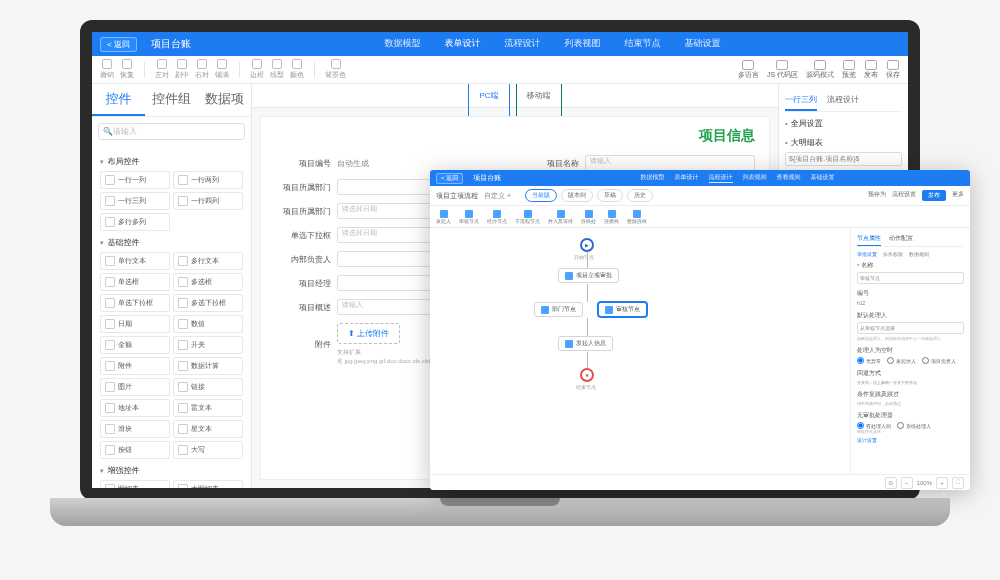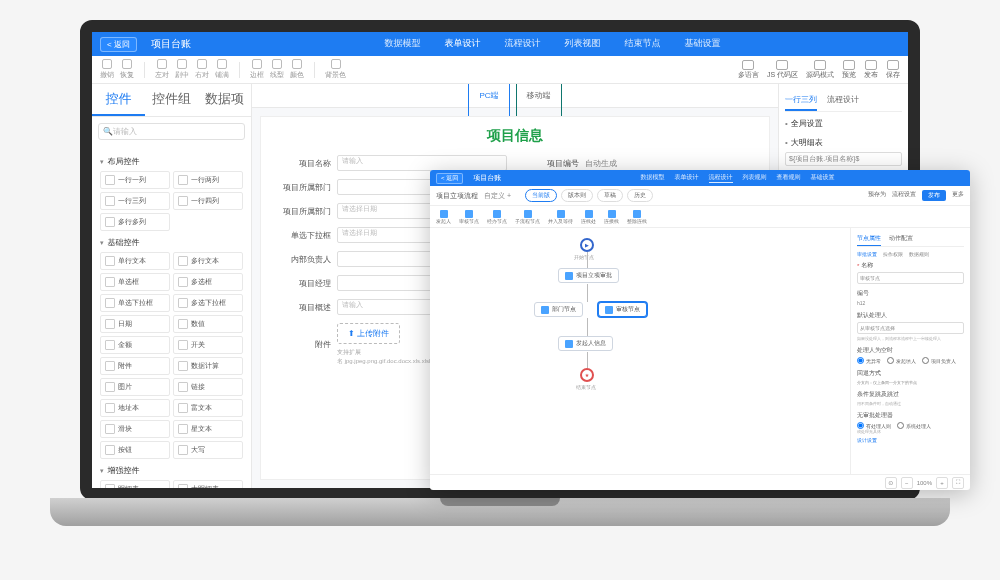--- a/index.html
+++ b/index.html
@@ -37,21 +37,21 @@
 .lp-group-title::before{content:"▾";font-size:7px;color:#888}
 .lp-grid{display:grid;grid-template-columns:1fr 1fr;gap:3px}
 .lp-item{border:1px solid #e8e8e8;border-radius:2px;padding:3px 4px;font-size:7px;color:#555;display:flex;align-items:center;gap:3px;cursor:move;background:#fff}
 .lp-item::before{content:"";width:8px;height:8px;border:1px solid #ccc;border-radius:1px;display:inline-block}
 
 .canvas{flex:1;background:#f7f8fa;display:flex;flex-direction:column;overflow:hidden}
 .canvas-tabs{height:24px;display:flex;align-items:center;justify-content:center;gap:6px;background:#fff;border-bottom:1px solid #e8e8e8}
 .cv-tab{border:1px solid #0f766e;padding:20px 10px;border-radius:3px;font-size:8px;cursor:pointer;color:#666}
 .cv-tab.active{border-color:#1e7cf2;color:#1e7cf2}
 .form-area{flex:1;background:#fff;margin:8px;border:1px solid #eee;padding:10px 14px;overflow:auto}
-.form-title{color:#1fa04a;font-weight:600;font-size:14px;text-align:center;margin-bottom:10px}
+.form-title{color:#1fa04a;font-weight:600;font-size:14px;text-align:right;margin-bottom:10px}
 .form-row{display:flex;gap:16px;margin-bottom:8px;align-items:center}
 .form-field{flex:1;display:flex;align-items:center;gap:6px}
 .fld-label{width:56px;font-size:8px;color:#555;text-align:right}
 .fld-input{flex:1;border:1px solid #ddd;border-radius:2px;height:16px;padding:0 4px;font-size:7px;color:#bbb}
 .fld-static{font-size:8px;color:#888}
 .upload-btn{border:1px dashed #bbb;padding:4px 10px;font-size:8px;color:#1e7cf2;border-radius:3px;cursor:pointer;display:inline-block}
 .upload-hint{font-size:6px;color:#aaa;margin-top:4px}
 
 .right-panel{width:130px;background:#fff;border-left:1px solid #e8e8e8;padding:6px;font-size:8px}
 .rp-tabs{display:flex;gap:10px;border-bottom:1px solid #eee;margin-bottom:6px}
@@ -259,26 +259,26 @@
         <div class="canvas">
           <div class="canvas-tabs">
             <div class="cv-tab active">PC端</div>
             <div class="cv-tab">移动端</div>
           </div>
           <div class="form-area">
             <div class="form-title">项目信息</div>
             <div id="form-rows">
                 <div class="form-row">
                   <div class="form-field">
+                    <div class="fld-label">项目编号</div>
+                    <div class="fld-static">自动生成</div>
+                  </div>
+                  <div class="form-field">
                     <div class="fld-label">项目名称</div>
                     <div class="fld-input">请输入</div>
-                  </div>
-                  <div class="form-field">
-                    <div class="fld-label">项目编号</div>
-                    <div class="fld-static">自动生成</div>
                   </div>
                 </div>
                 <div class="form-row">
                   <div class="form-field">
                     <div class="fld-label">项目所属部门</div>
                     <div class="fld-input"></div>
                   </div>
                 </div>
                 <div class="form-row">
                   <div class="form-field">

